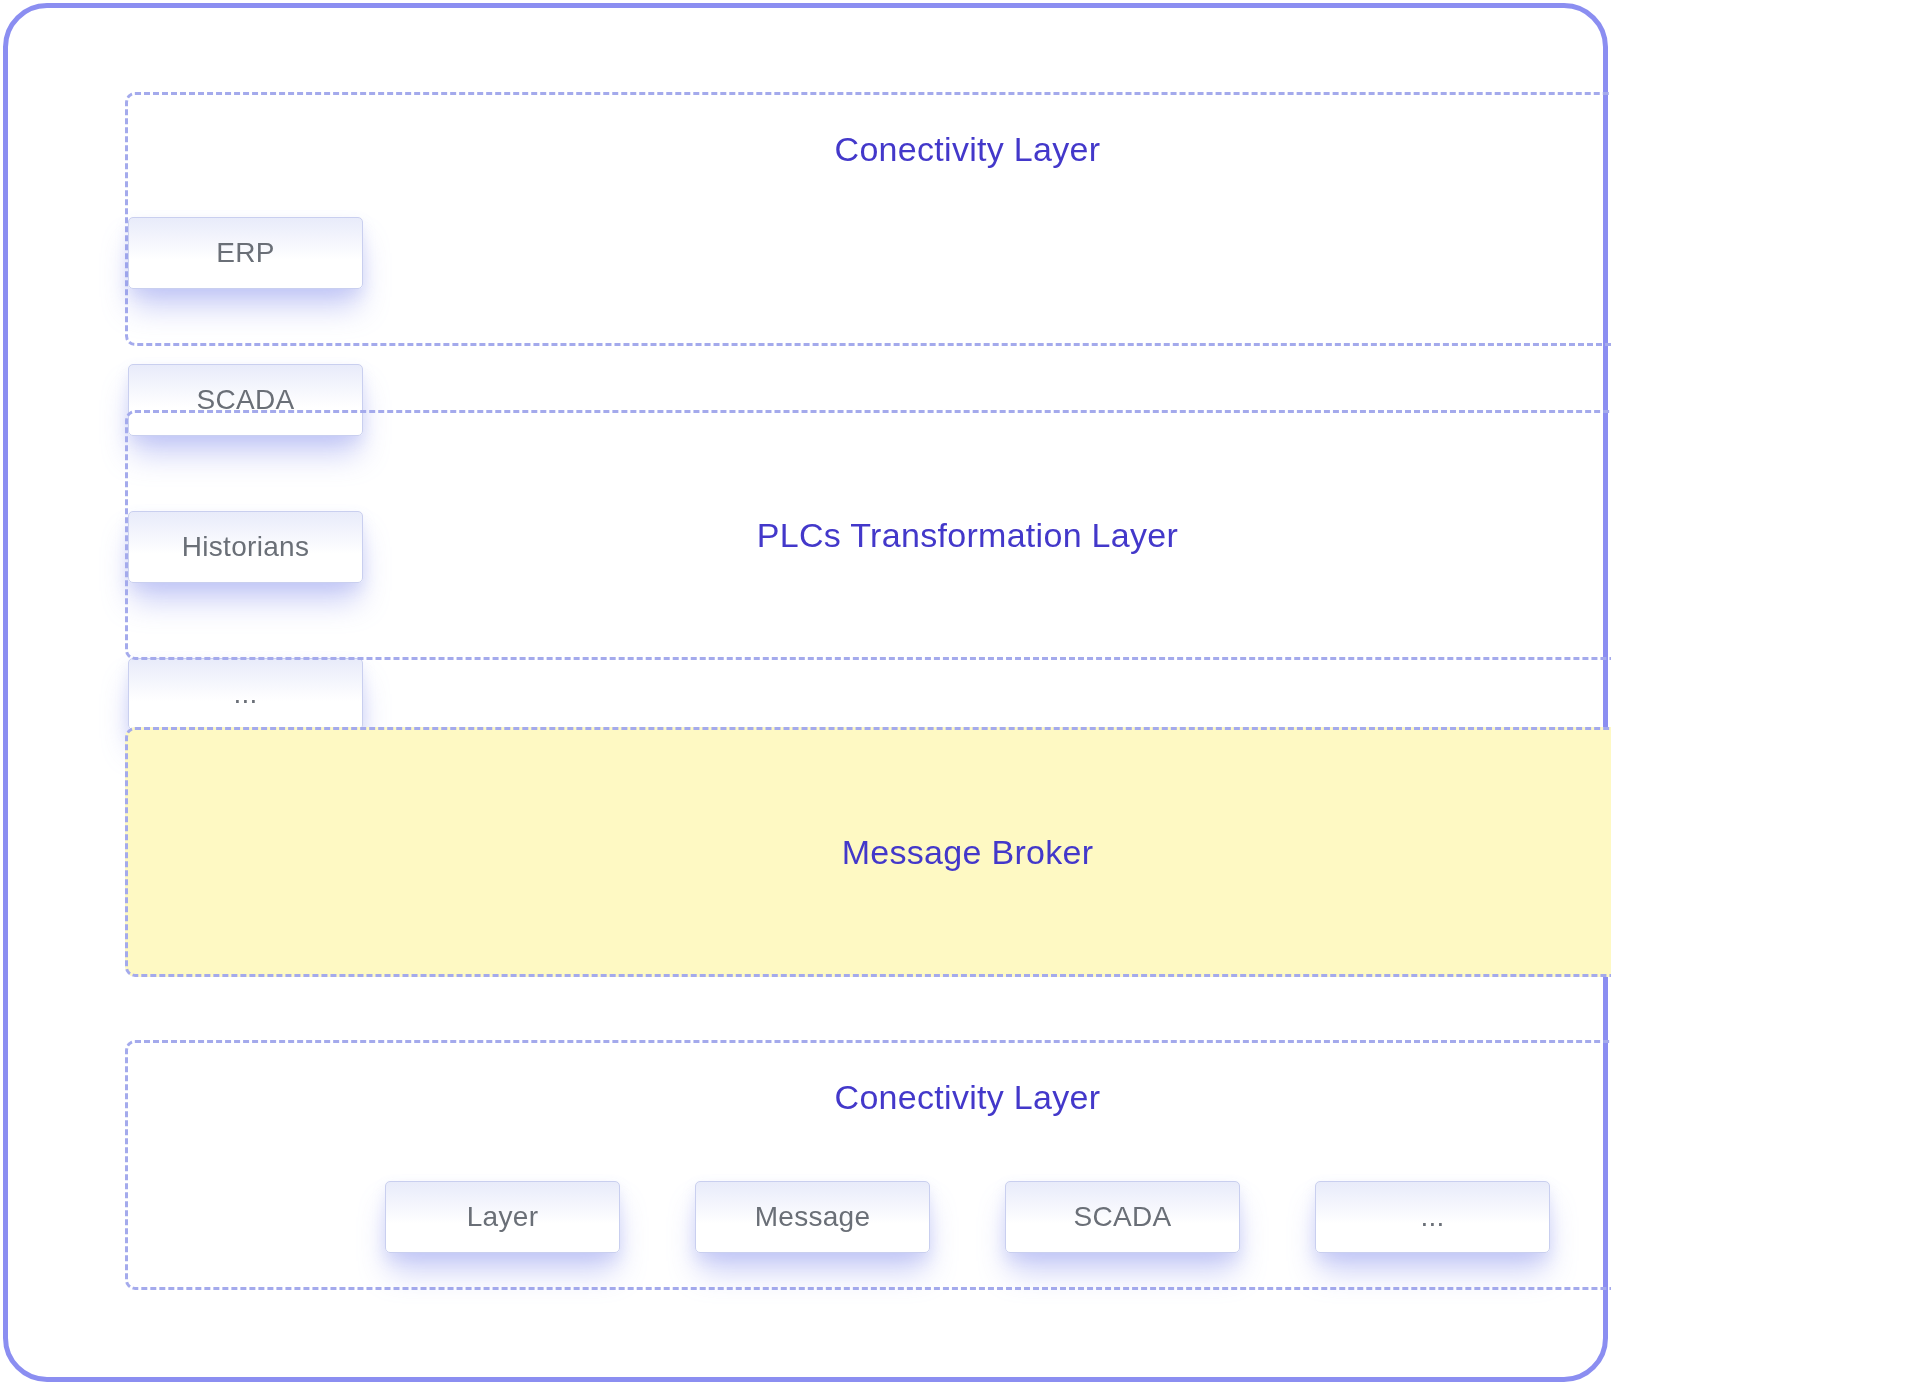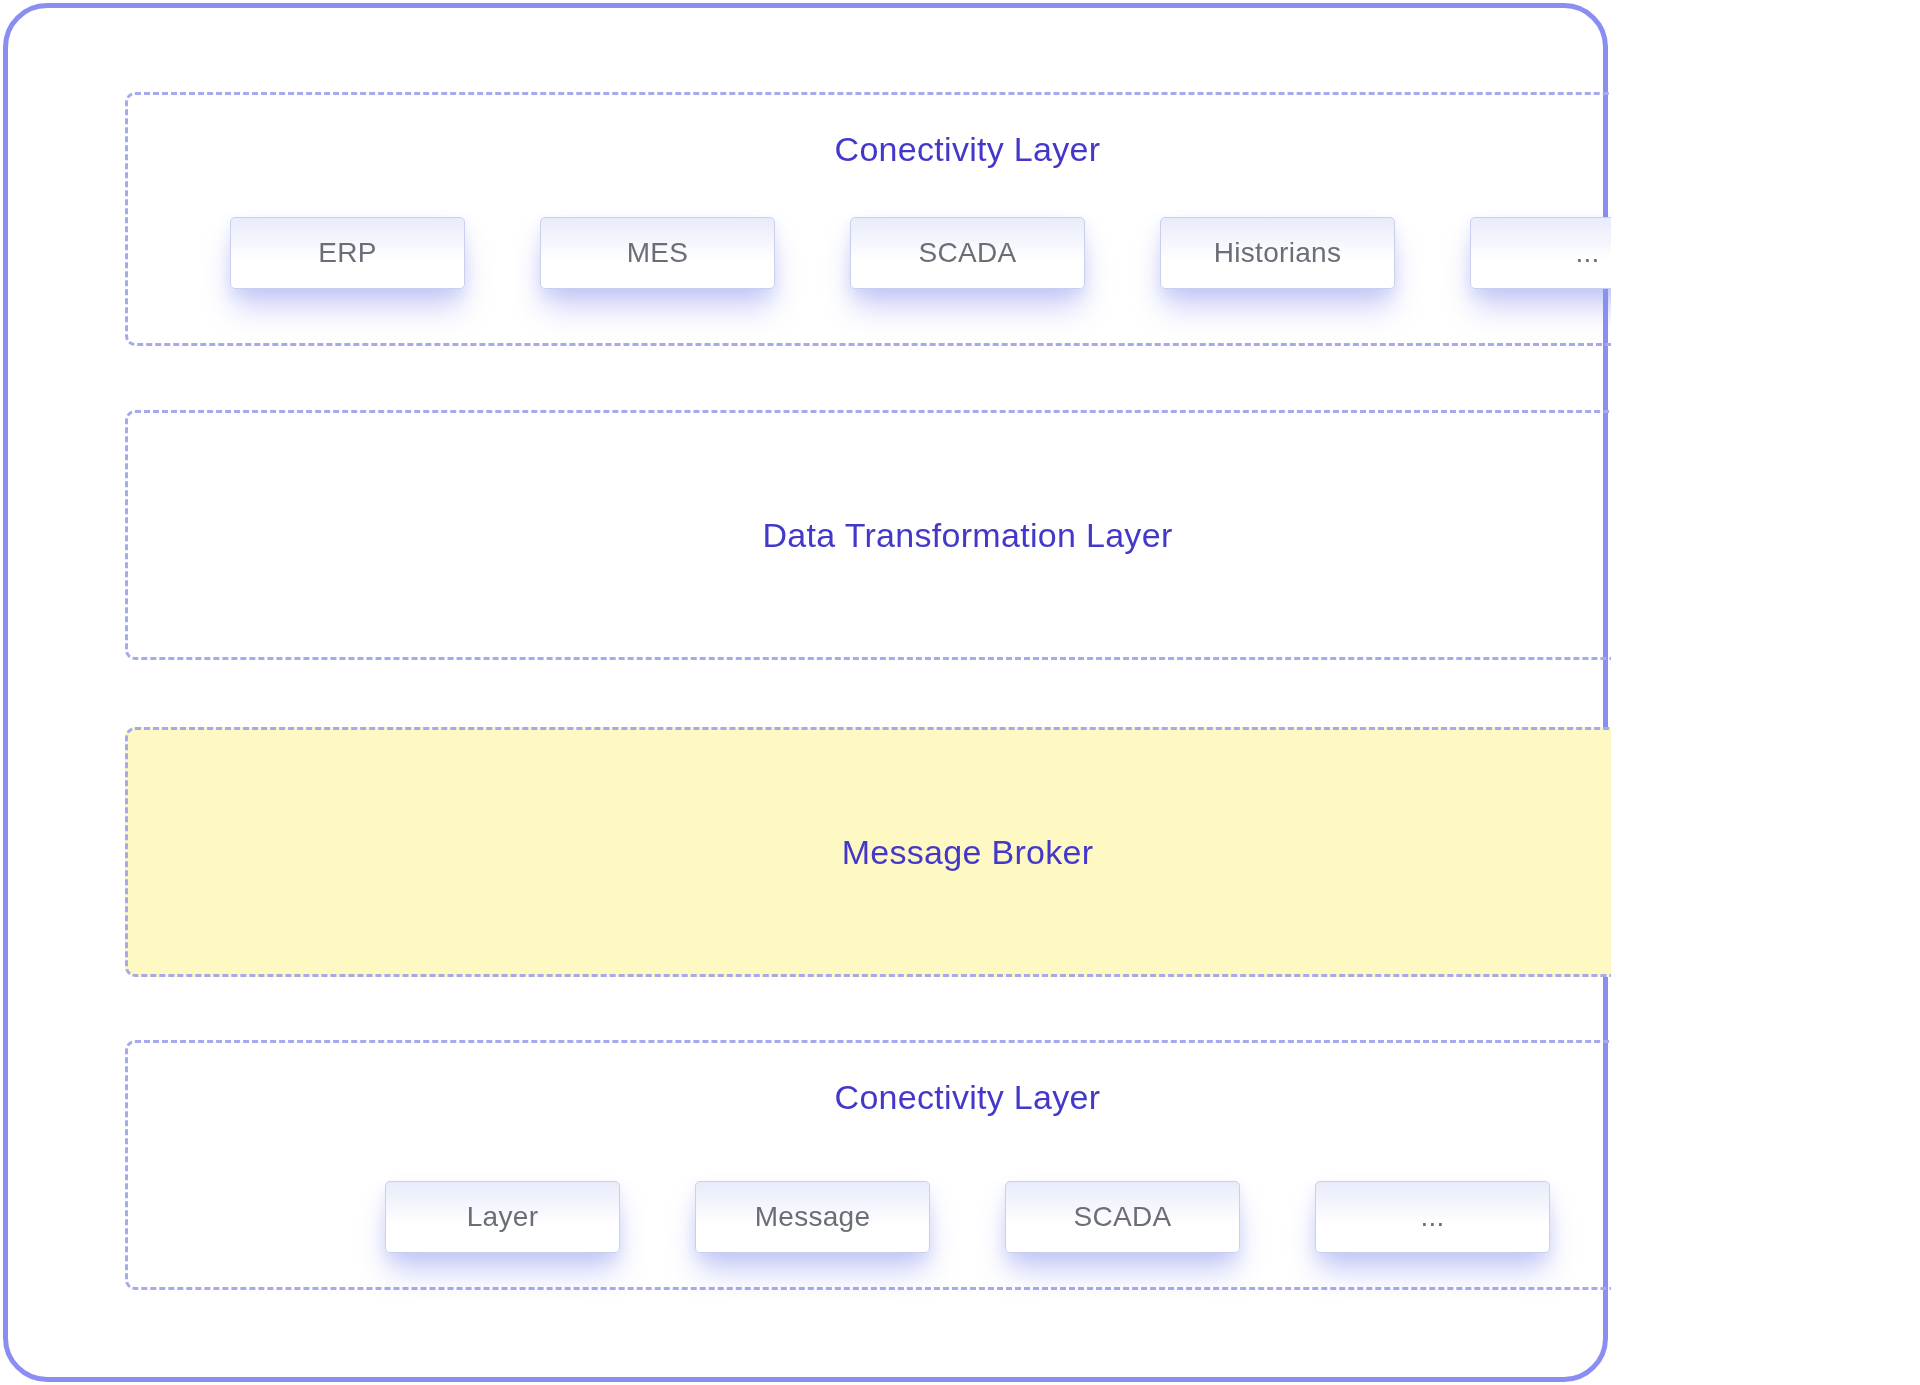--- a/index.html
+++ b/index.html
@@ -49,21 +49,21 @@
   .layer-message-broker      { top: 727px;  height: 250px; justify-content: center;
                                background: #fef9c3; }
   .layer-connectivity-bottom { top: 1040px; height: 250px; padding-top: 32px; }
 
   .node-row {
     display: flex;
     justify-content: center;
     gap: 75px;
     width: 100%;
   }
-  .layer-connectivity-top .node-row    { margin-top: 46px; }
+  .layer-connectivity-top .node-row    { margin-top: 46px; flex-direction: column; }
   .layer-connectivity-bottom .node-row { margin-top: 62px; }
 
   .node-box {
     width: 235px;
     height: 72px;
     box-sizing: border-box;
     border: 1.5px solid #c9cfef;
     border-radius: 5px;
     background: linear-gradient(180deg, #e8ebfa 0%, #ffffff 60%);
     box-shadow: 0 22px 30px -4px rgba(139, 148, 238, 0.45),
@@ -79,29 +79,28 @@
 </head>
 <body>
 
 <div class="canvas">
   <div class="outer-frame"></div>
 
   <div class="layer layer-connectivity-top">
     <div class="layer-title">Conectivity Layer</div>
     <div class="node-row">
       <div class="node-box">ERP</div>
-      <div class="node-box">MES</div>
       <div class="node-box">SCADA</div>
       <div class="node-box">Historians</div>
       <div class="node-box">...</div>
     </div>
   </div>
 
   <div class="layer layer-data-transformation">
-    <div class="layer-title">Data Transformation Layer</div>
+    <div class="layer-title">PLCs Transformation Layer</div>
   </div>
 
   <div class="layer layer-message-broker">
     <div class="layer-title">Message Broker</div>
   </div>
 
   <div class="layer layer-connectivity-bottom">
     <div class="layer-title">Conectivity Layer</div>
     <div class="node-row">
       <div class="node-box">Layer</div>

